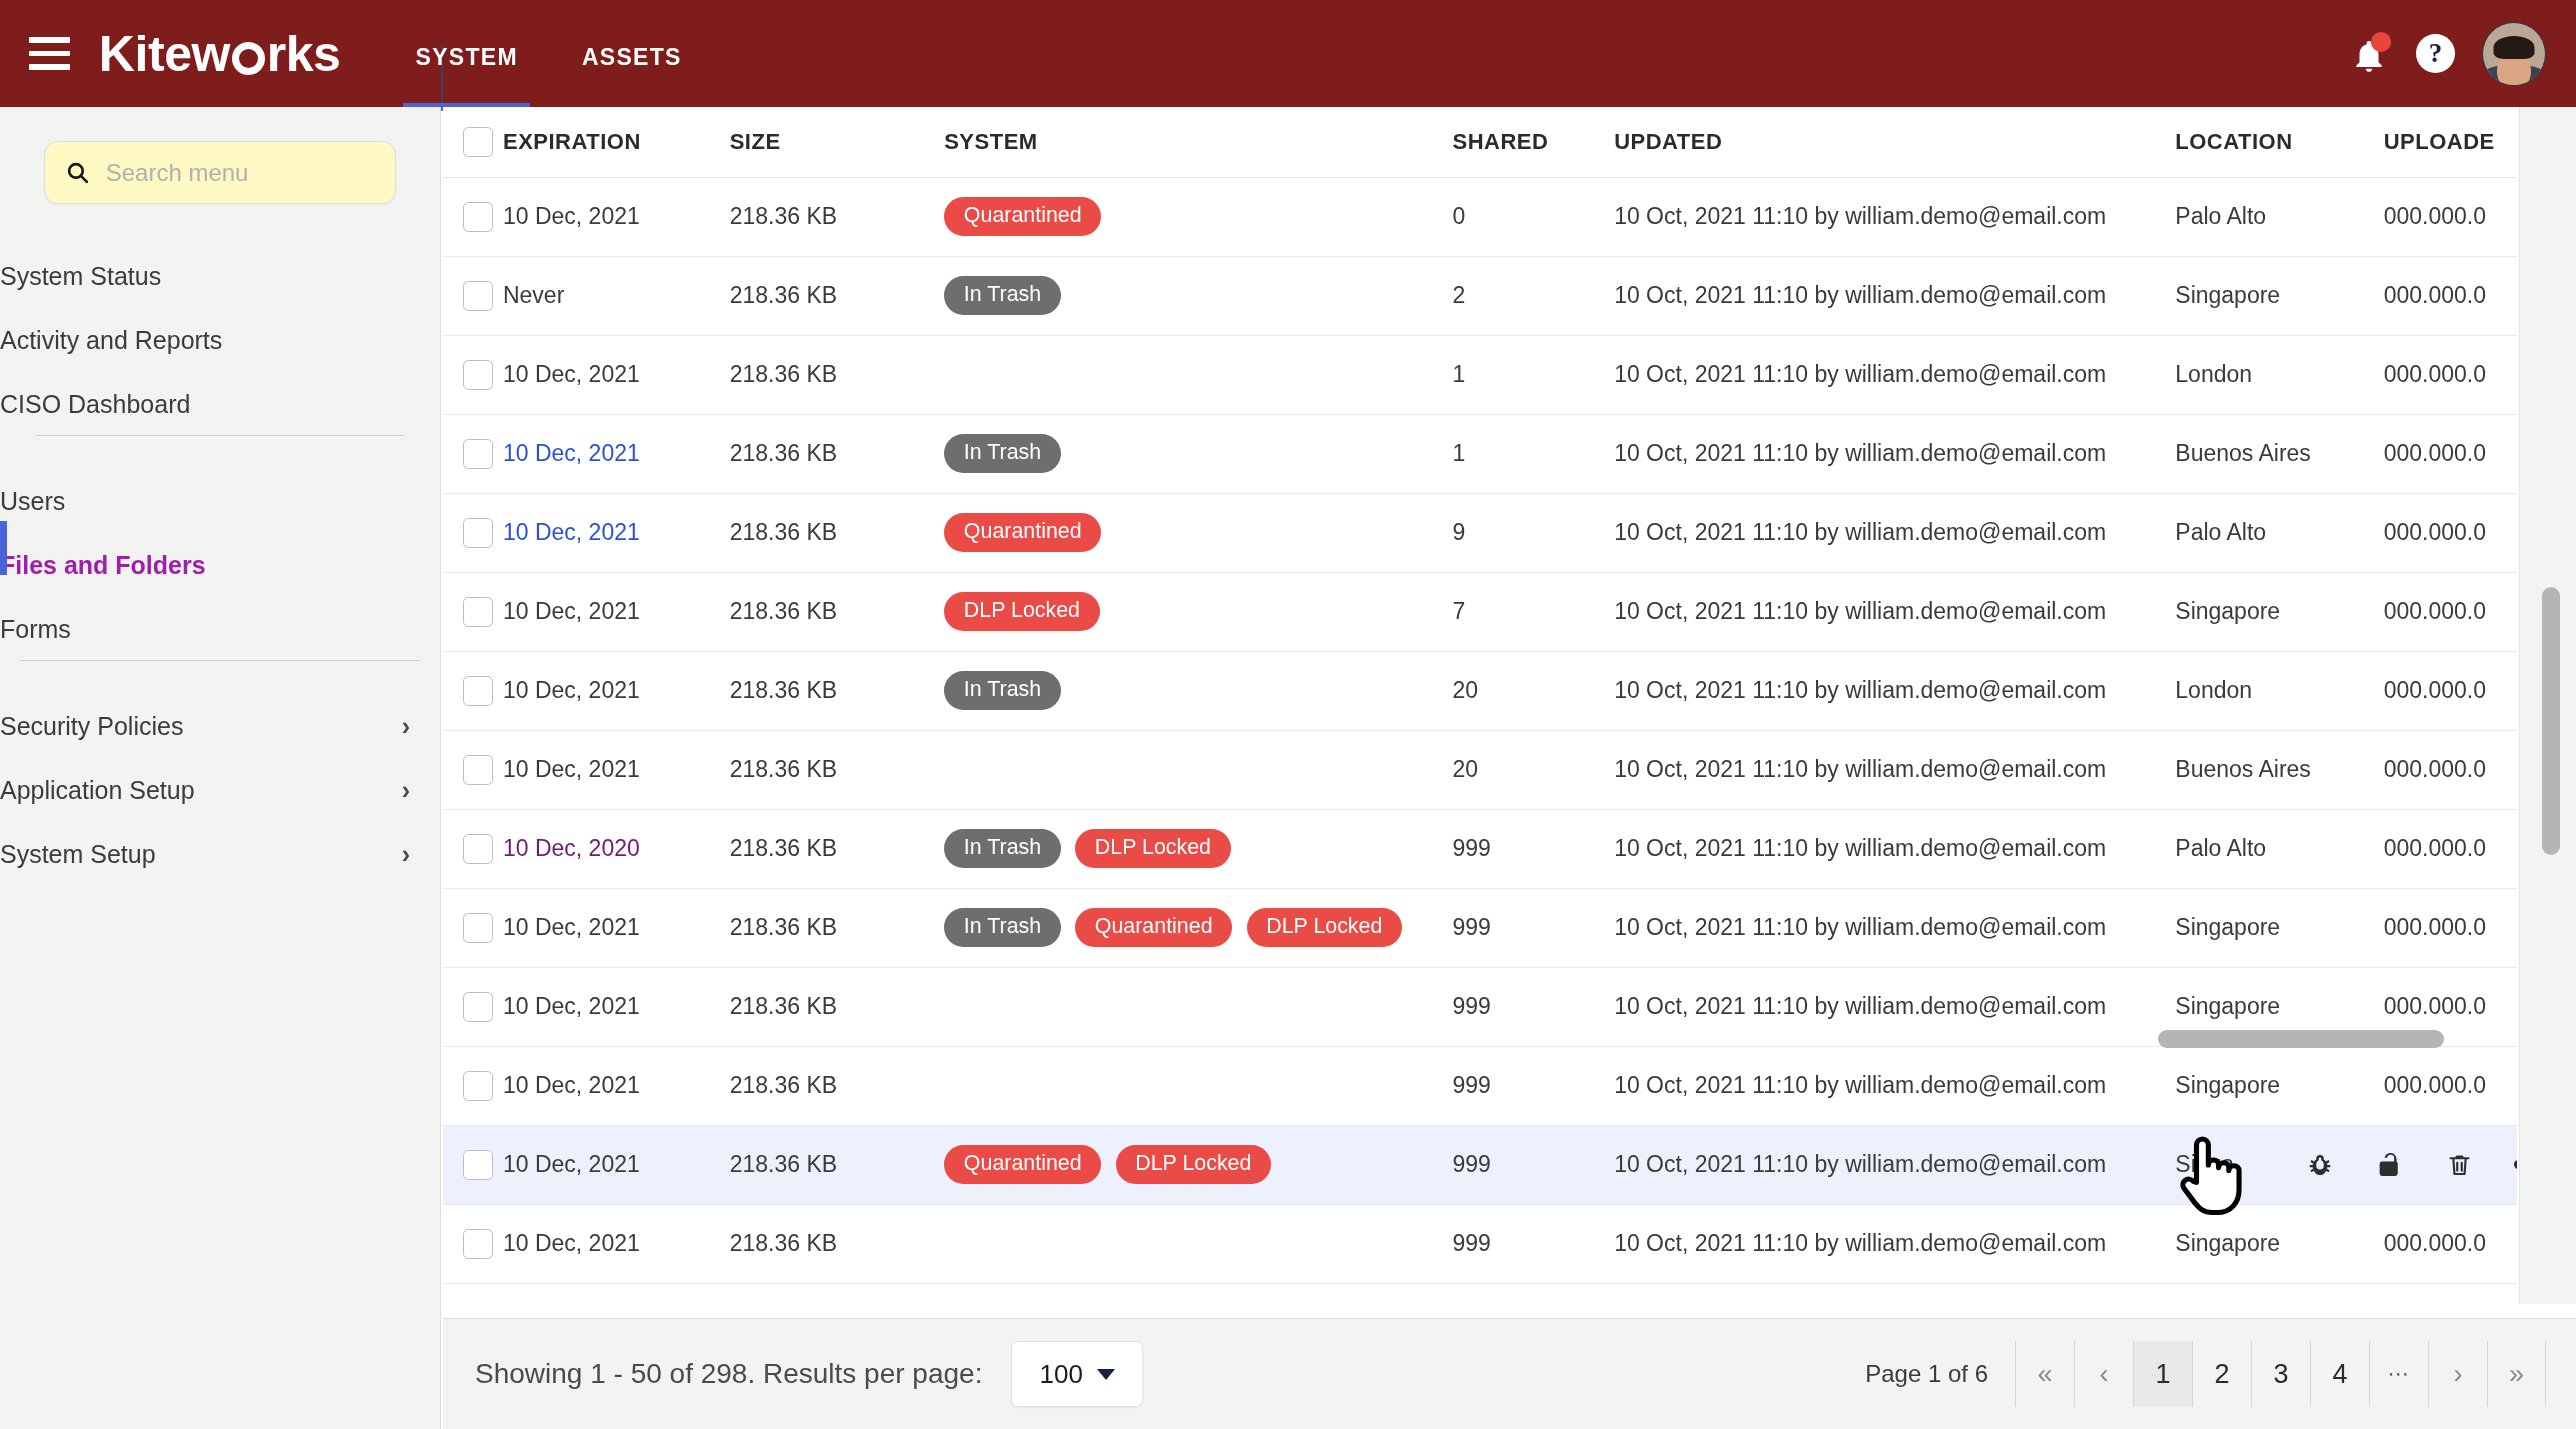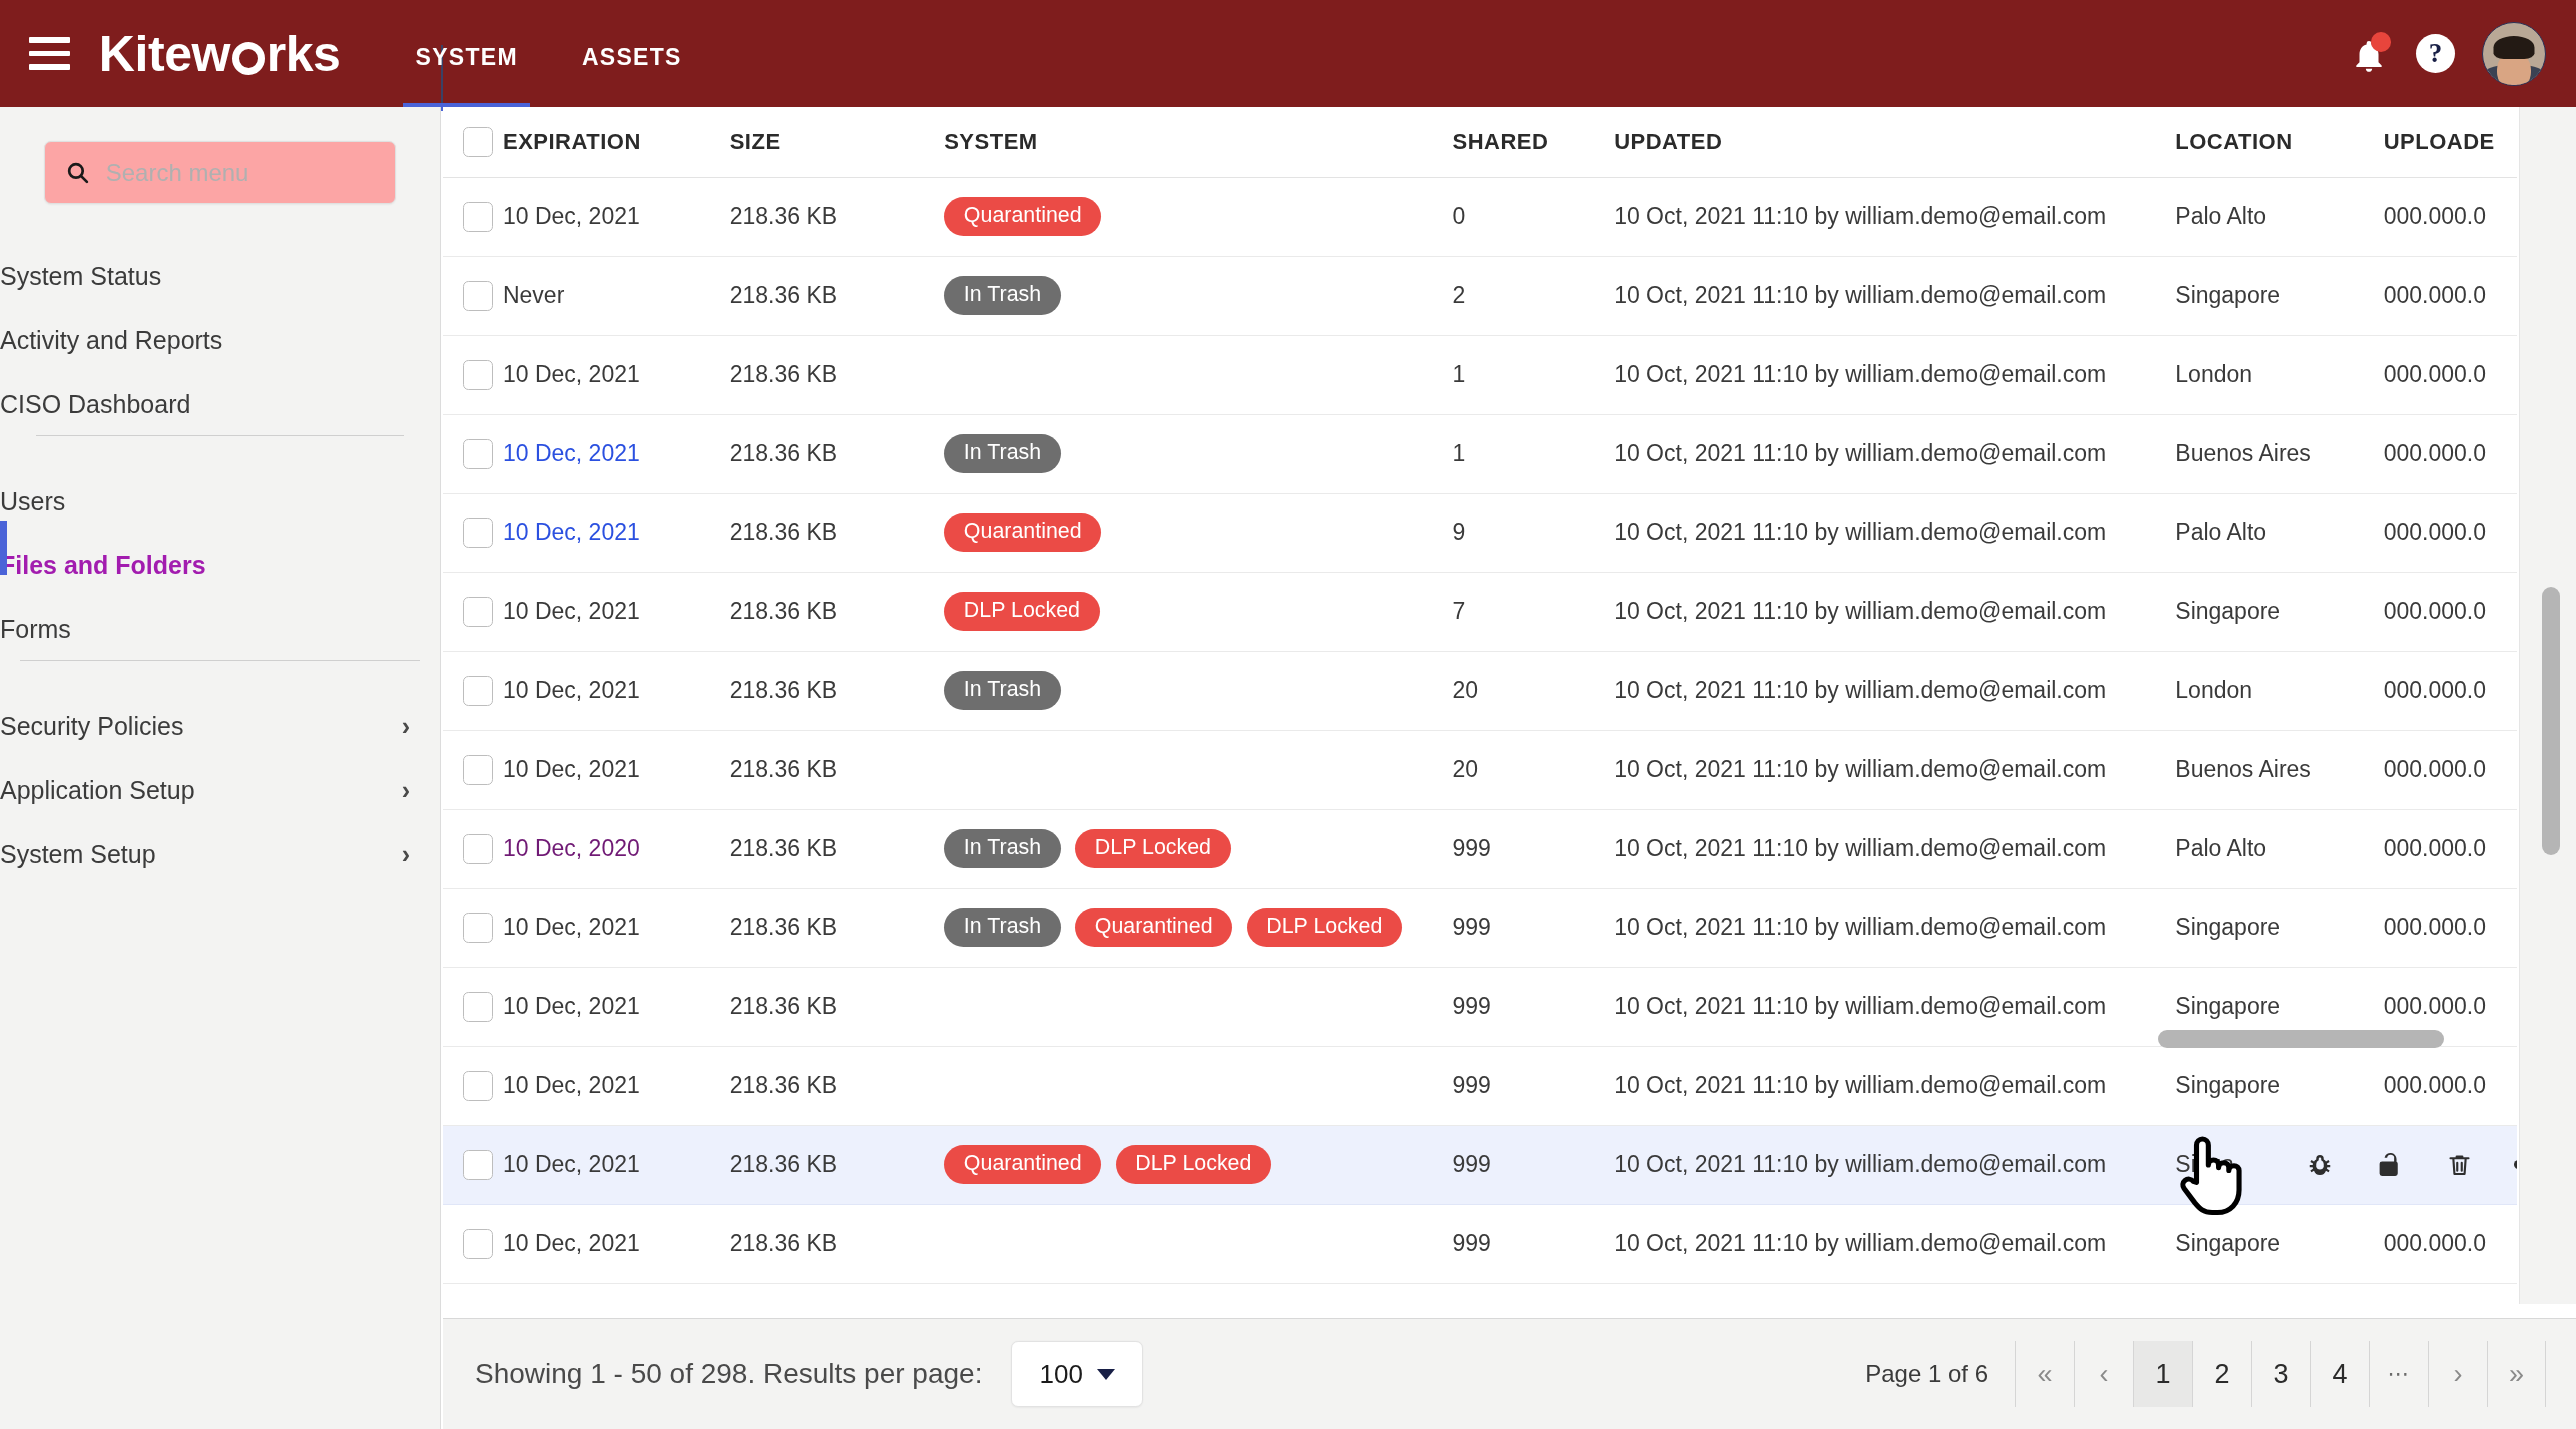--- a/index.html
+++ b/index.html
@@ -94,21 +94,21 @@
 
   
   .sidebar {
     position: absolute; left: 0; top: 107px;
     width: 441px; height: 1322px;
     background: #F3F3F2;
     border-right: 1.8px solid #dcdcdc;
   }
   .search-box {
     margin: 34px auto 0; width: 352px; height: 63px;
-    background: #fca5a5; border: 0.9px solid #e0e0e0; border-radius: 7px;
+    background: #fef9c3; border: 0.9px solid #e0e0e0; border-radius: 14px;
     display: flex; align-items: center; padding: 0 19.7px;
     box-shadow: 0 0.9px 1.8px rgba(0,0,0,0.05);
   }
   .search-box svg { flex: none; margin-right: 16px; }
   .search-box input {
     border: none; outline: none; background: transparent;
     font-family: "Liberation Sans", sans-serif;
     font-size: 24px; color: #2c2c2c; width: 100%;
   }
   .search-box input::placeholder { color: #b0b0b0; }

